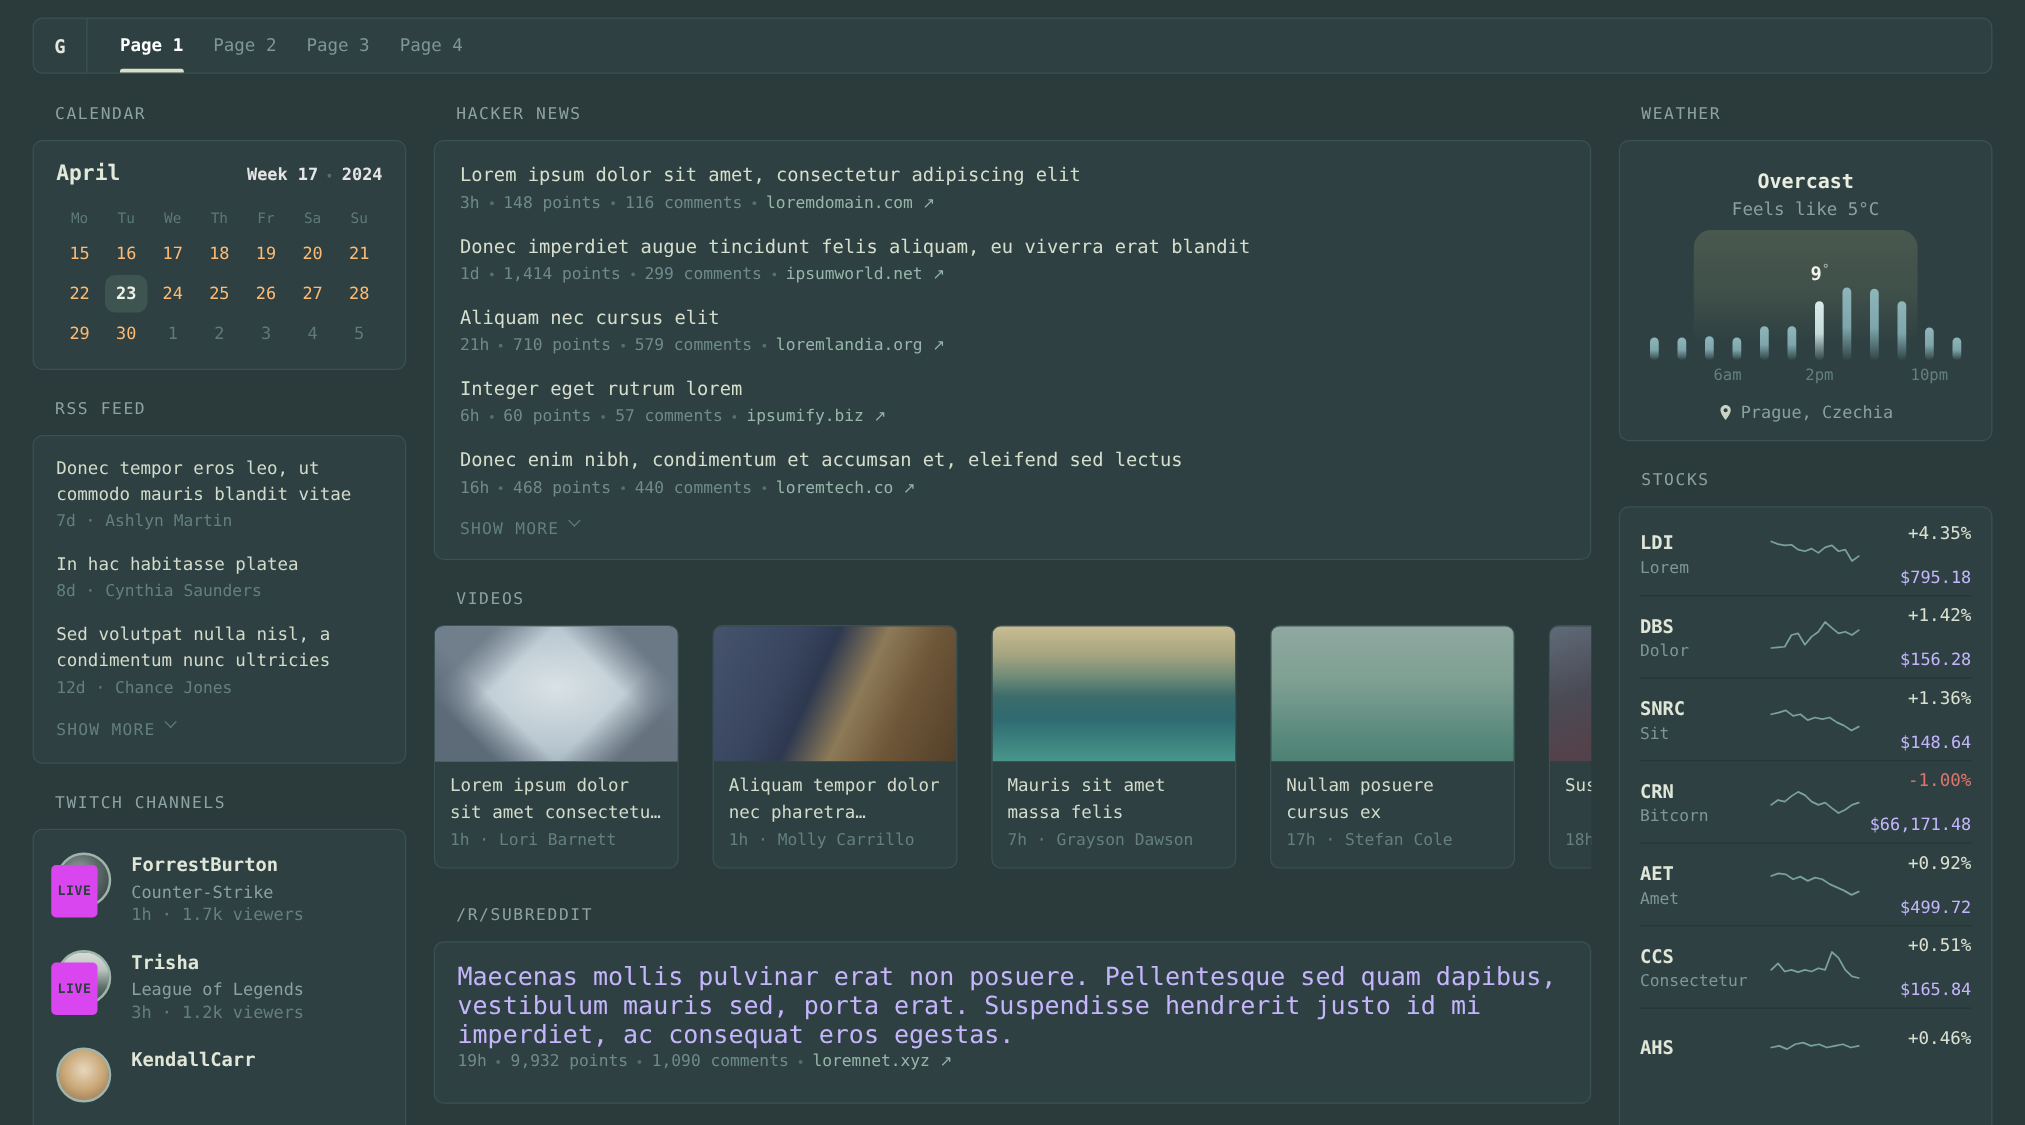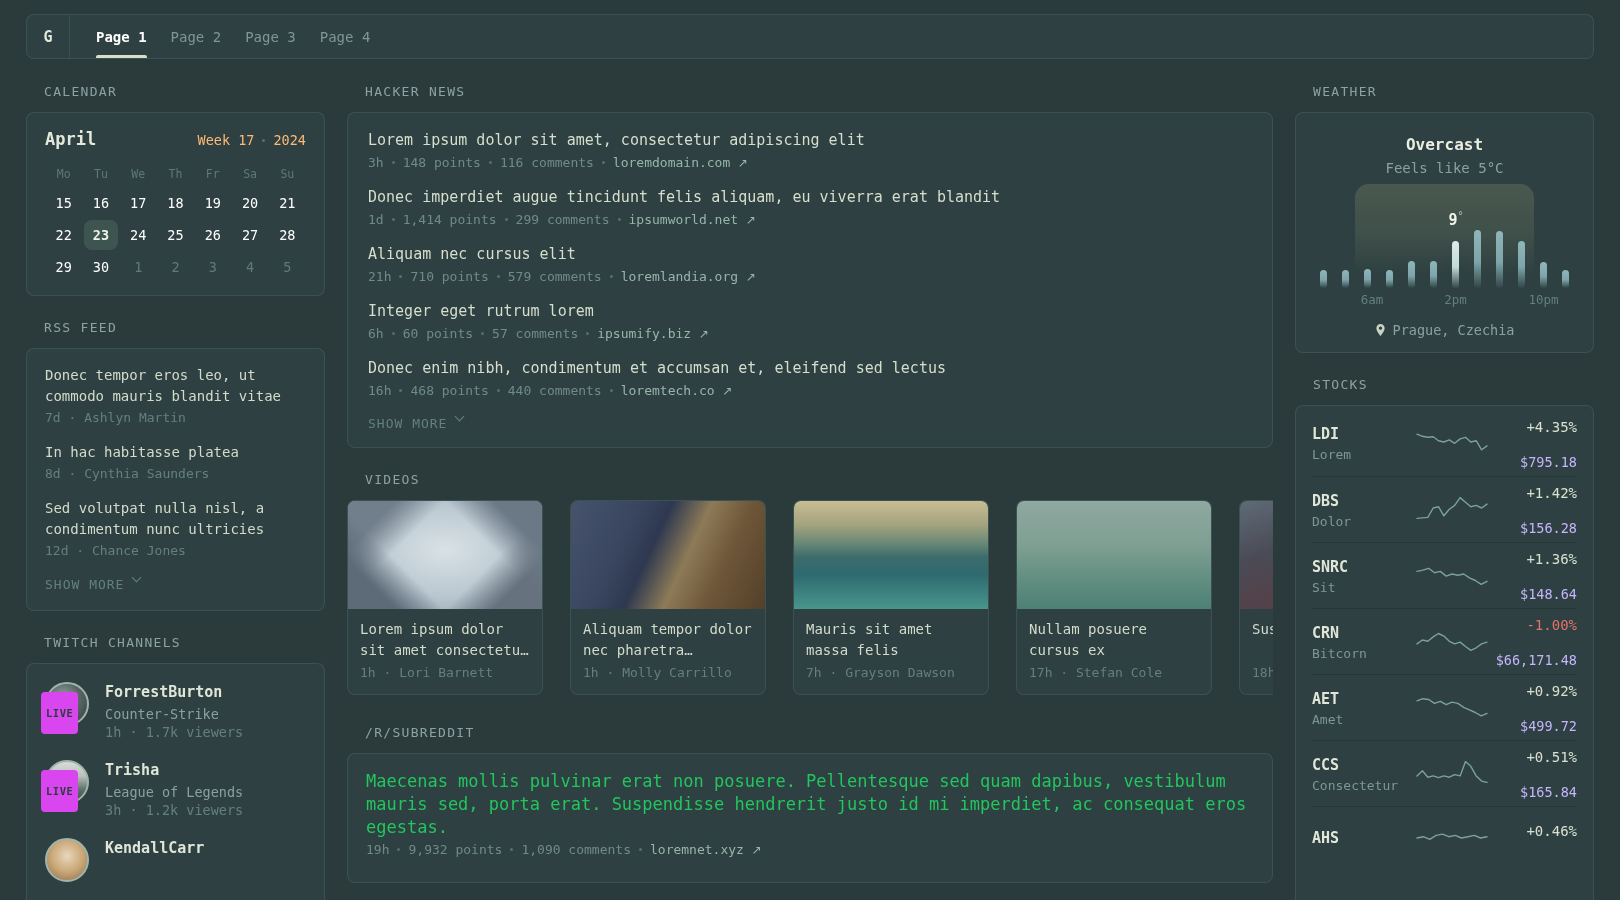--- a/index.html
+++ b/index.html
@@ -28,24 +28,24 @@
   .col-left{width:299px;flex:none}
   .col-center{flex:1;min-width:0}
   .col-right{width:299px;flex:none}
   .widget{margin-bottom:24px}
   .widget-header{font-size:13px;letter-spacing:1.3px;color:#8da3a2;margin:0 0 13px 18px}
 
   
   .cal-card{padding:16px 18px 12px}
   .cal-top{display:flex;justify-content:space-between;align-items:baseline;margin-bottom:12px}
   .cal-month{font-size:17px;font-weight:700;color:#e3e9da}
-  .cal-week{font-size:13.5px;font-weight:400;color:#fdba74;display:flex;align-items:center}
+  .cal-week{font-size:13.5px;font-weight:700;color:#e5e5e5;display:flex;align-items:center}
   .cal-grid{display:grid;grid-template-columns:repeat(7,1fr);text-align:center}
   .cal-wd{font-size:11.5px;color:#5d7978;height:26px;line-height:26px}
-  .cal-cell{font-size:13.5px;height:30px;line-height:30px;color:#ffffff;border-radius:8px;margin:1px 2px;cursor:pointer}
+  .cal-cell{font-size:13.5px;height:30px;line-height:30px;color:#fdba74;border-radius:8px;margin:1px 2px;cursor:pointer}
   .cal-cell.muted{color:#5f7b79}
   .cal-cell.sel{background:#3e5450;color:#eef2e6;font-weight:700}
 
   
   .pad-card{padding:16px 18px 8px}
   .feed-item{margin-bottom:17px}
   .feed-title{font-size:14px;line-height:21px;color:#d3dbcb;cursor:pointer}
   .feed-meta{font-size:13px;color:var(--t3);margin-top:3px}
   .show-more{background:none;border:none;color:var(--t3);font:inherit;font-size:13px;
        letter-spacing:1px;padding:2px 0 10px;cursor:pointer;display:flex;align-items:flex-start}
@@ -85,21 +85,21 @@
       linear-gradient(-45deg,#66737f 0 16%,rgba(0,0,0,0) 32% 68%,#717e8b 84% 100%),
       radial-gradient(ellipse at 50% 45%,#d9e2e6 0%,#b9c7d0 55%,#93a2ae 100%)}
   .thumb-camera{background:linear-gradient(115deg,#46536b 0%,#3a4660 28%,#2e3950 42%,#8d7a57 58%,#6e5638 75%,#53402a 100%)}
   .thumb-sea{background:linear-gradient(180deg,#c9bd92 0%,#a3a37f 22%,#6d8a77 38%,#3d6c6b 52%,#2e6a70 68%,#49968c 100%)}
   .thumb-canoe{background:linear-gradient(180deg,#8fa8a0 0%,#7fa093 40%,#5f8d80 75%,#4d8174 100%)}
   .thumb-fog{background:linear-gradient(160deg,#5e6b77 0%,#4a4a55 35%,#54424a 60%,#3b3f4e 100%)}
   .v-title{font-size:14px;line-height:21px;color:#d3dbcb;padding:10px 12px 0;height:52px;overflow:hidden}
   .v-meta{font-size:13px;color:var(--t3);padding:4px 12px 14px}
   .videos-widget{margin-bottom:30px}
   .sr-card{padding:16px 18px;min-height:130px}
-  .sr-title{font-size:17px;line-height:23px;color:#22c55e;cursor:pointer}
+  .sr-title{font-size:20px;line-height:23px;color:#c4b5fd;cursor:pointer}
 
   
   .weather-card{padding:16px 18px 14px;text-align:center}
   .w-cond{font-size:16px;font-weight:700;color:#e9eee1;margin-top:6px}
   .w-feels{font-size:14px;color:var(--t2);margin-top:6px}
   .w-chart{position:relative;width:249px;height:96px;margin:16px auto 0}
   .w-daylight{position:absolute;left:35px;width:179px;top:-8px;height:94px;border-radius:14px;
        background:linear-gradient(180deg,rgba(209,211,148,.17) 0%,rgba(209,211,148,.10) 55%,rgba(209,211,148,0) 95%)}
   .w-bars{position:absolute;inset:0;display:flex;align-items:flex-end;gap:15px}
   .wbar{width:7px;border-radius:4px;flex:none;
@@ -393,21 +393,21 @@
                 <div class="wbar hot" style="height:47px"></div>
                 <div class="wbar" style="height:58px"></div>
                 <div class="wbar" style="height:57px"></div>
                 <div class="wbar" style="height:47px"></div>
                 <div class="wbar" style="height:26px"></div>
                 <div class="wbar" style="height:18px"></div>
               </div>
             <div class="w-temp" id="weatherTemp">9<sup>°</sup></div>
           </div>
           <div class="w-times" id="weatherTimes">
-              <span class="w-time" style="left:52px">6am</span>
+              <span class="w-time" style="left:62px">6am</span>
               <span class="w-time" style="left:135.5px">2pm</span>
               <span class="w-time" style="left:223.5px">10pm</span>
             </div>
           <div class="w-loc">
             <span class="pin">
               <svg width="11" height="14" viewBox="0 0 24 28">
                   <path fill="currentColor" d="M12 1C6.9 1 3 5 3 10c0 6.5 9 17 9 17s9-10.5 9-17c0-5-3.9-9-9-9zm0 12.6A3.6 3.6 0 1 1 12 6.4a3.6 3.6 0 0 1 0 7.2z"></path>
                 </svg>
             </span>
             <span>Prague, Czechia</span>

